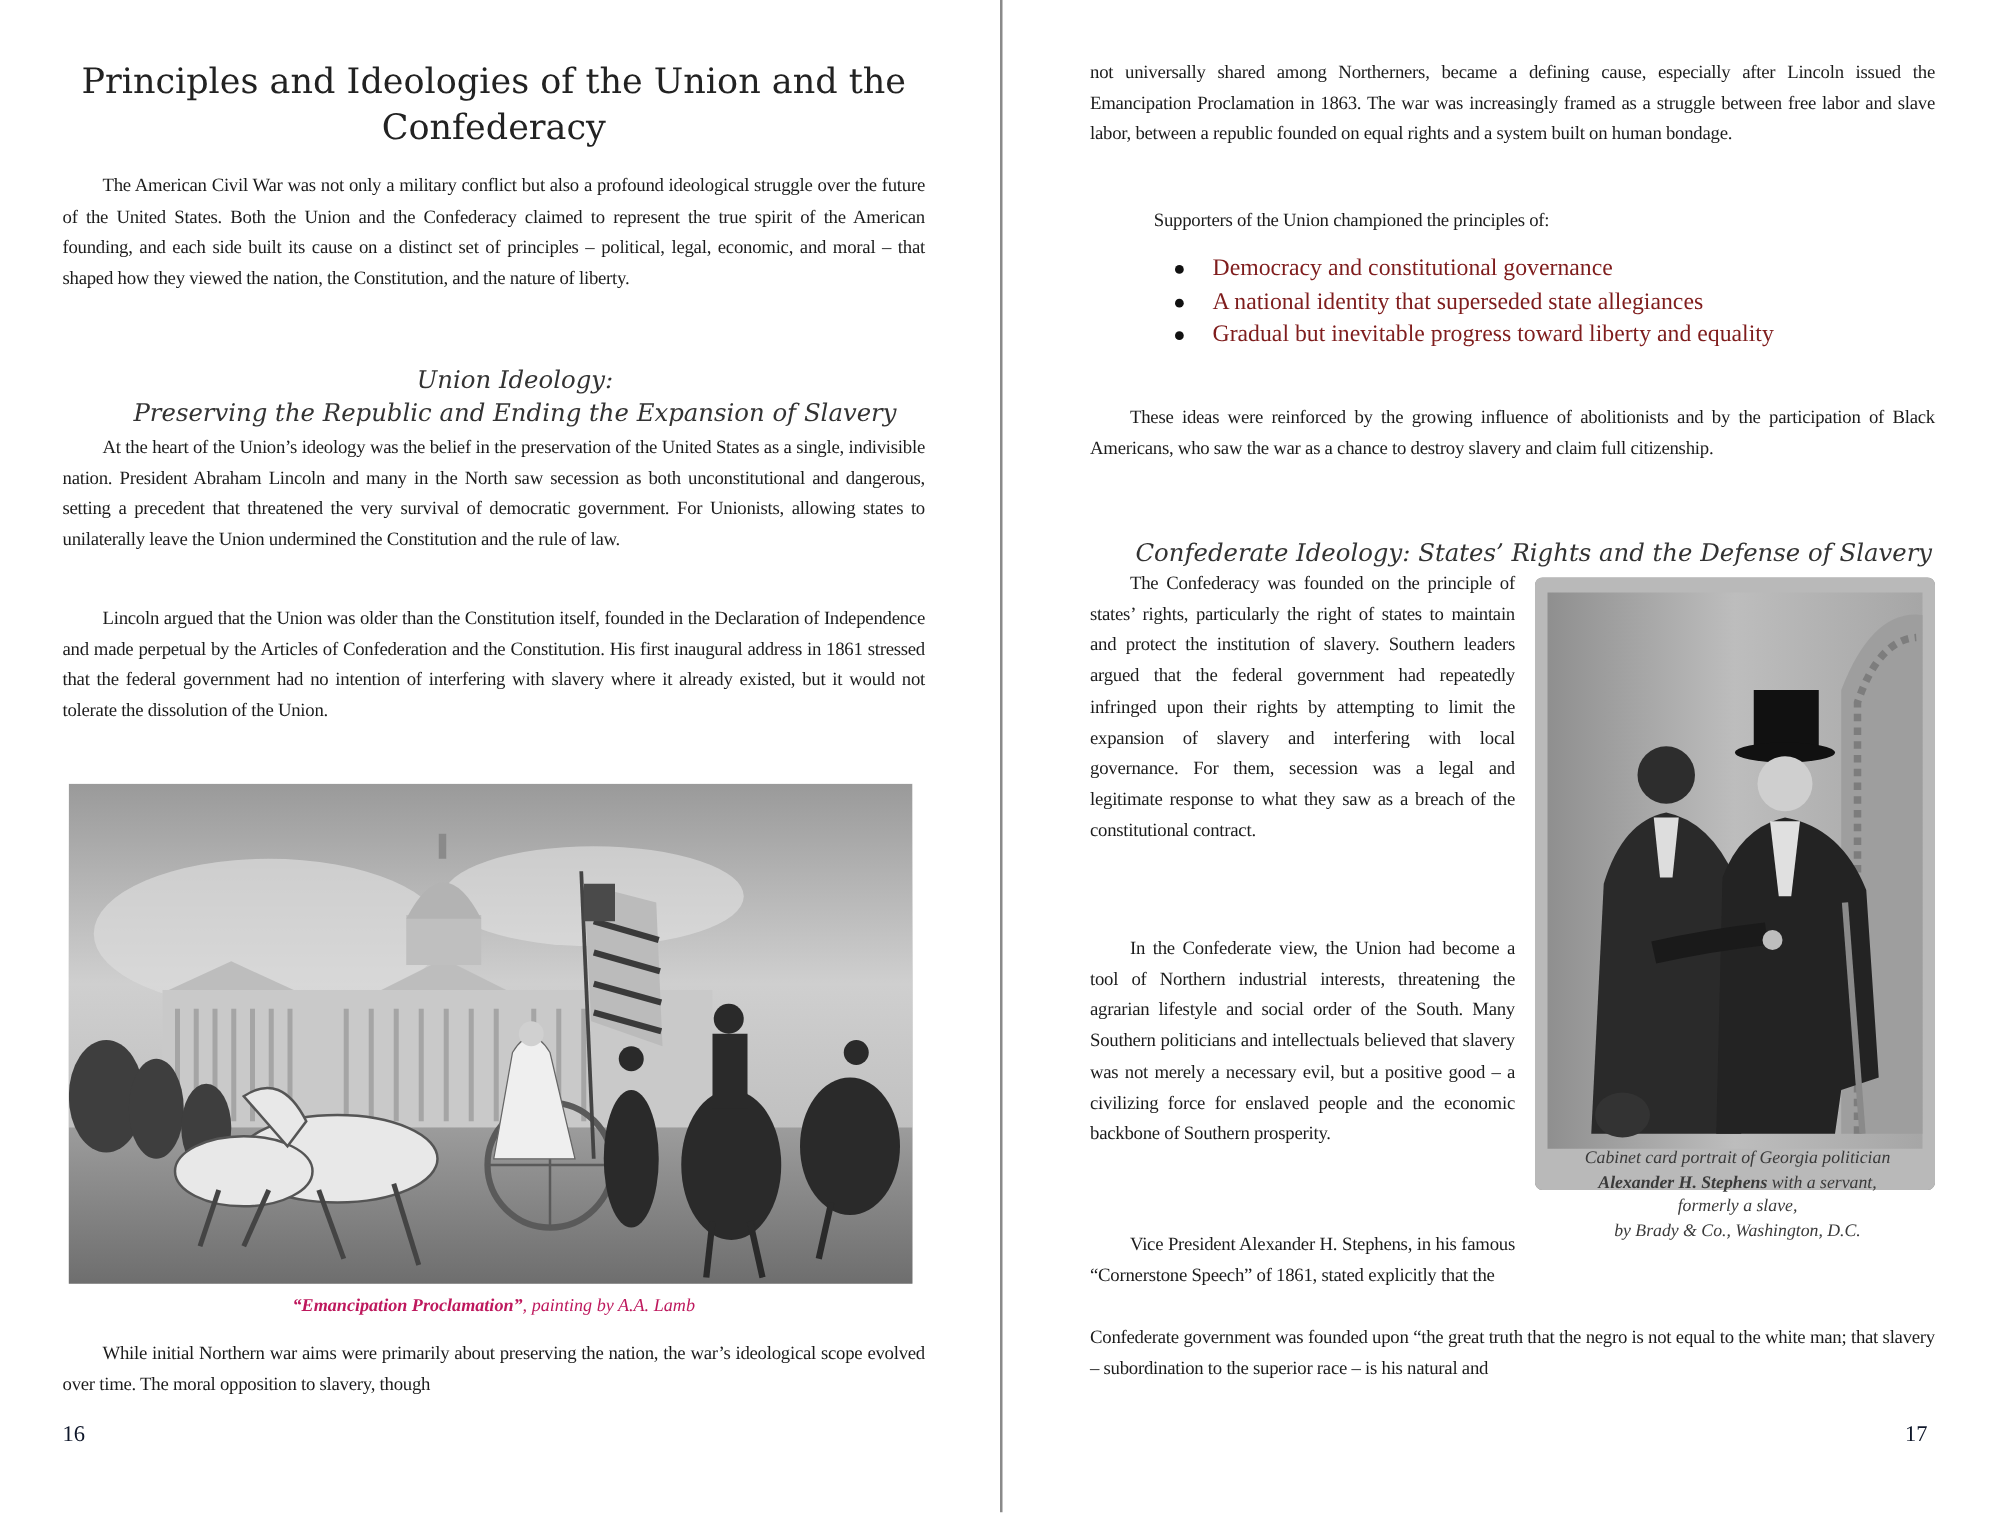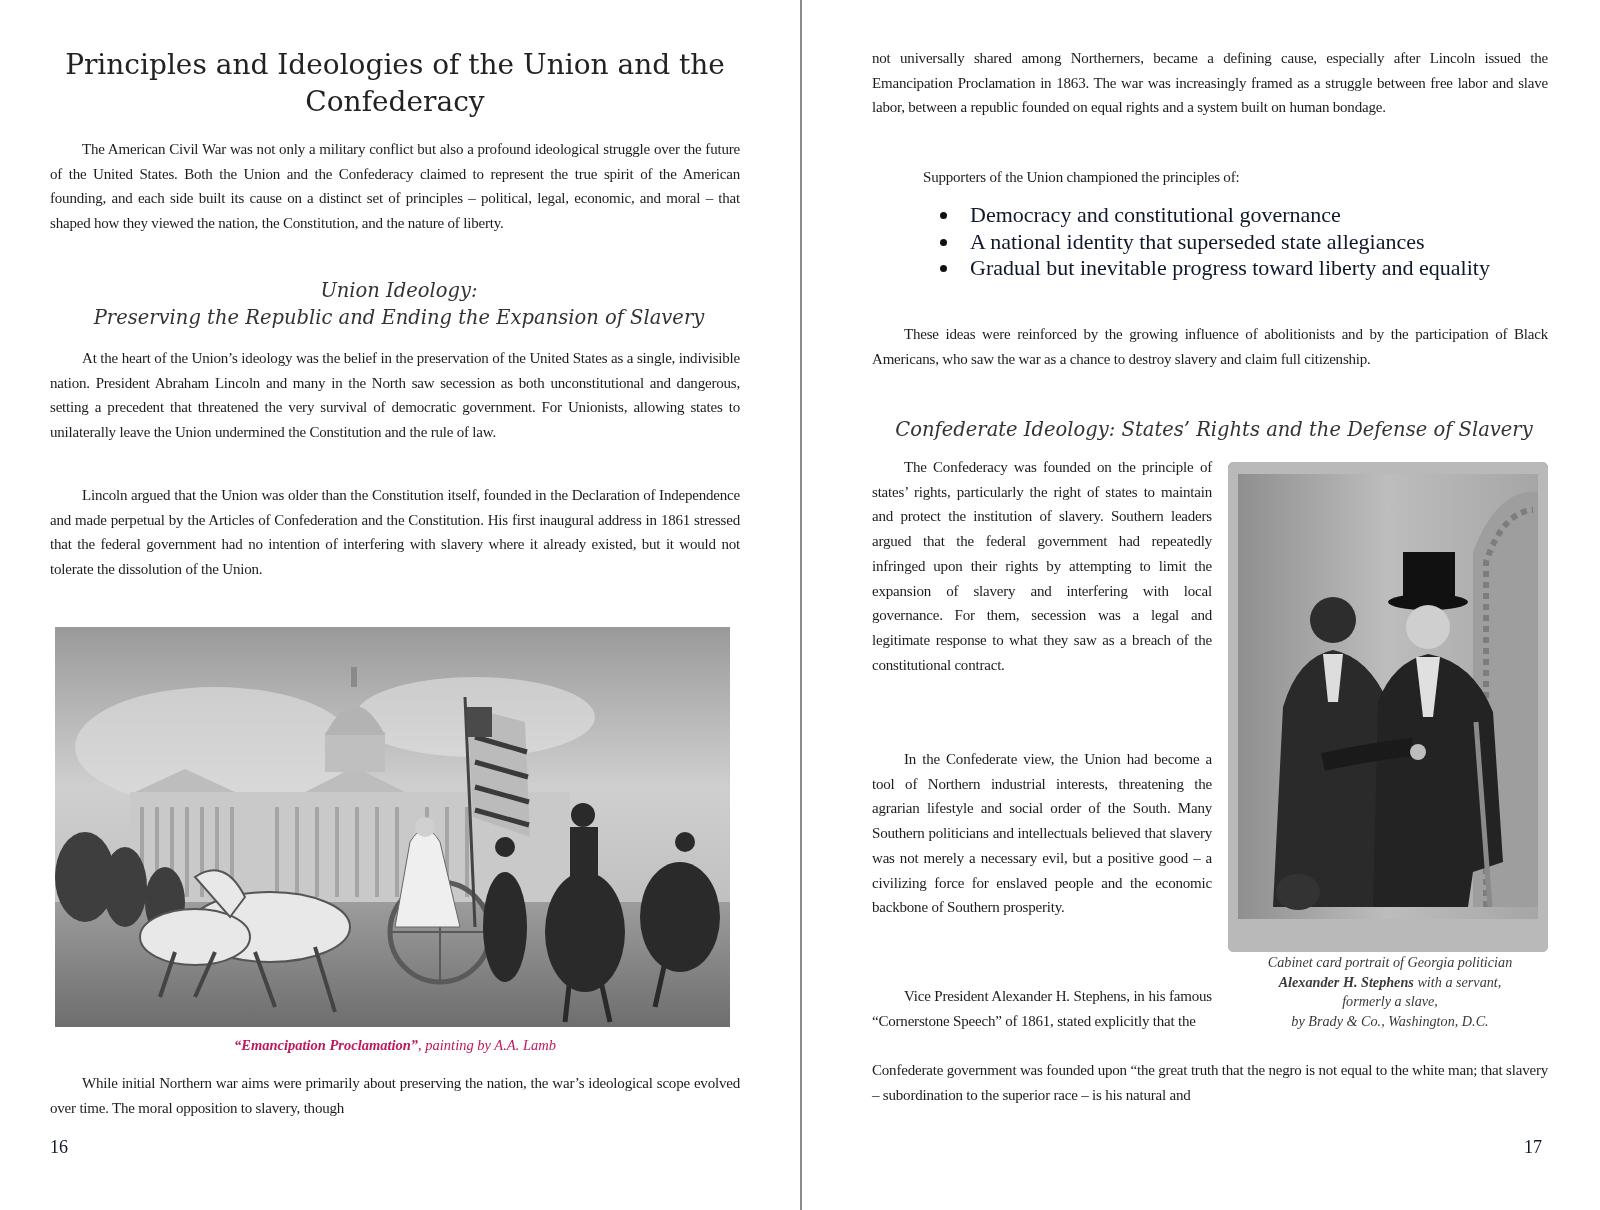--- a/index.html
+++ b/index.html
@@ -15,36 +15,36 @@
   .title {
     position: absolute; left: 50px; top: 46px; width: 690px; text-align: center;
     font-family: "DejaVu Serif", serif; font-weight: normal; font-size: 28px; line-height: 37px; color: #222; margin: 0;
   }
   .para {
     position: absolute; margin: 0; font-size: 15px; line-height: 24.7px; text-align: justify;
     text-indent: 32px; color: #1c1c1c; letter-spacing: -0.2px;
   }
   .para.noindent { text-indent: 0; }
   .subhead {
-    position: absolute; margin: 4px; text-align: center; font-family: "DejaVu Serif", serif; font-style: italic;
+    position: absolute; margin: 17px; text-align: center; font-family: "DejaVu Serif", serif; font-style: italic;
     font-weight: normal; font-size: 19.5px; line-height: 27px; color: #333;
   }
   .figure-painting {
     position: absolute; left: 55px; top: 627px; width: 675px; height: 400px; overflow: hidden;
     background: linear-gradient(180deg, #d9d9d9 0%, #bdbdbd 30%, #a8a8a8 60%, #8c8c8c 100%);
   }
   .caption {
     position: absolute; margin: 0; font-style: italic; font-size: 14.5px; line-height: 19px; text-align: center; color: #be185d;
   }
   .caption b { font-weight: bold; }
   .page-number { position: absolute; font-size: 18px; color: #0f172a; margin: 0; }
 
   ul.bullets {
     position: absolute; left: 940px; top: 202px; margin: 0; padding: 0; list-style: none;
-    font-size: 22px; line-height: 26.5px; color: #0f172a;
+    font-size: 19px; line-height: 26.5px; color: #7f1d1d;
   }
   ul.bullets li { position: relative; padding-left: 30px; }
   ul.bullets li .dot {
     position: absolute; left: 0; top: 10px; width: 7px; height: 7px; border-radius: 50%; background: #111;
   }
   .figure-portrait {
     position: absolute; left: 1228px; top: 462px; width: 320px; height: 490px; border-radius: 6px;
     background: #b5b5b5; box-shadow: inset 0 0 0 2px #9b9b9b; overflow: hidden;
   }
 </style>
@@ -226,20 +226,20 @@
 
     <path d="M95 300 Q140 290 185 285" stroke="#1a1a1a" stroke-width="18" fill="none"></path>
     <circle cx="190" cy="290" r="8" fill="#bdbdbd"></circle>
 
     <line x1="248" y1="260" x2="262" y2="445" stroke="#8a8a8a" stroke-width="5"></line>
 
     <ellipse cx="70" cy="430" rx="22" ry="18" fill="#333"></ellipse>
   </svg>
 </div>
 
-<div class="caption" style="left:1225px; top:953px; width:330px; font-size:14.2px; color:#3a3a3a; line-height:19.5px;">
+<div class="caption" style="left:1225px; top:917px; width:330px; font-size:14.2px; color:#3a3a3a; line-height:19.5px;">
   <div>Cabinet card portrait of Georgia politician</div>
   <div><b>Alexander H. Stephens</b><span> with a servant,</span></div>
   <div>formerly a slave,</div>
   <div>by Brady &amp; Co., Washington, D.C.</div>
 </div>
 
 <p class="page-number" style="left:1524px; top:1137px;">17</p>
 
 </body></html>

